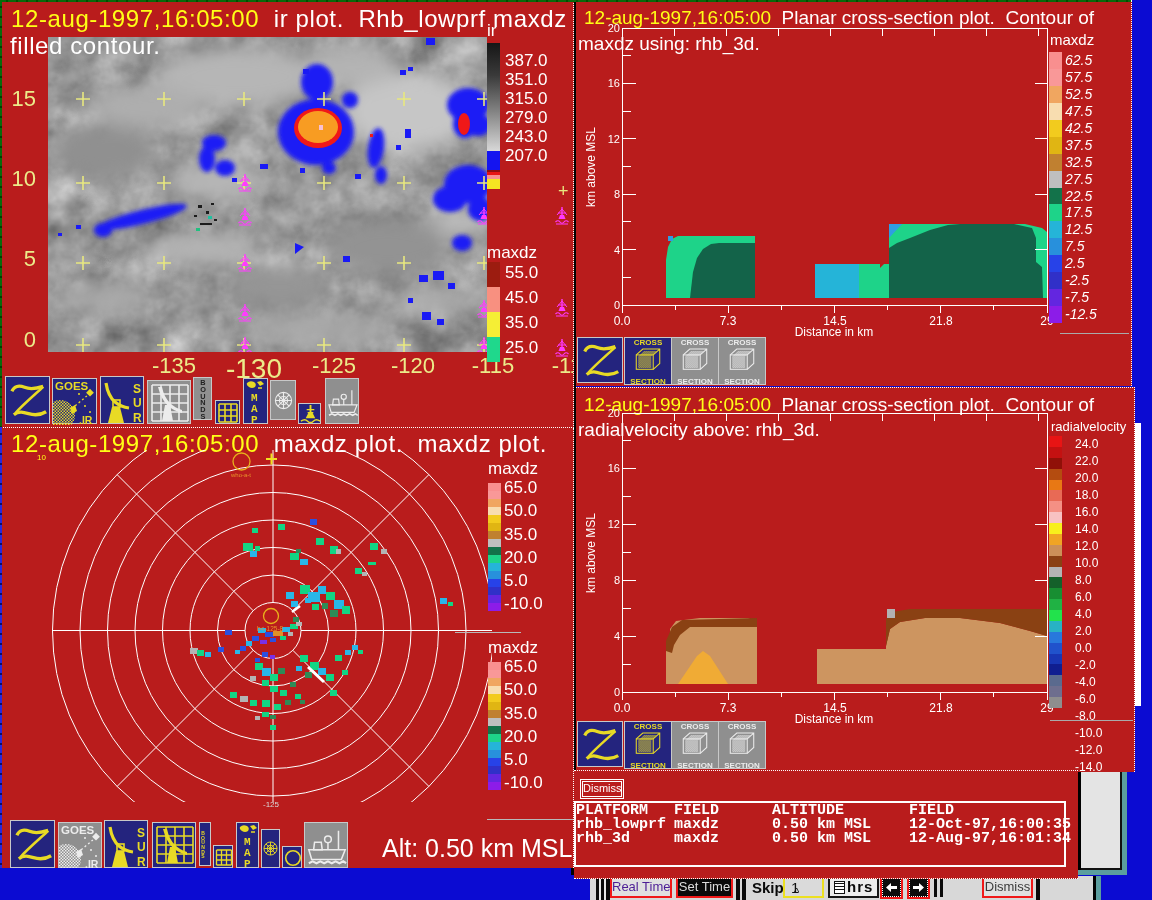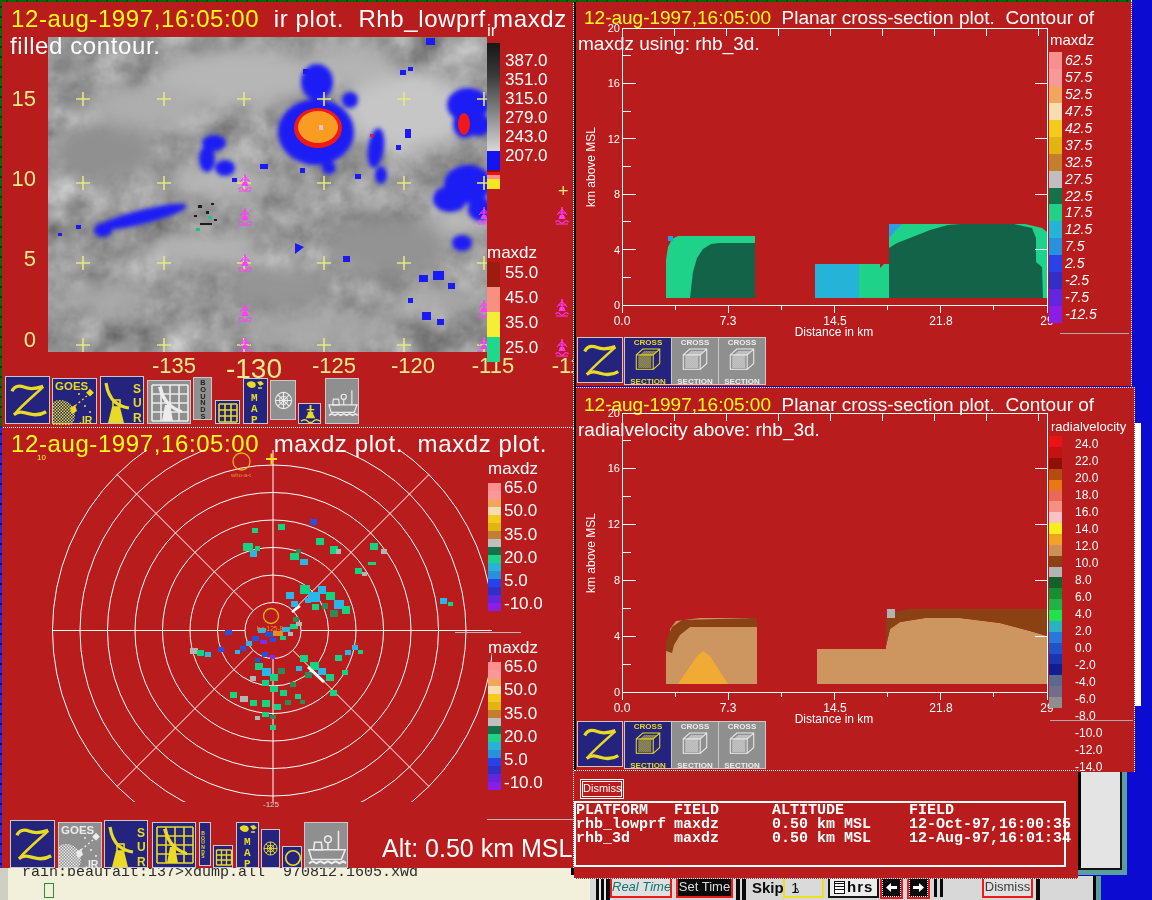--- a/index.html
+++ b/index.html
@@ -145,41 +145,36 @@
  <text x="9" y="21" font-size="7.5" font-weight="bold" text-anchor="middle" font-family="Liberation Sans" fill="currentColor">U</text>
  <text x="9" y="28" font-size="7.5" font-weight="bold" text-anchor="middle" font-family="Liberation Sans" fill="currentColor">N</text>
  <text x="9" y="35" font-size="7.5" font-weight="bold" text-anchor="middle" font-family="Liberation Sans" fill="currentColor">D</text>
  <text x="9" y="42" font-size="7.5" font-weight="bold" text-anchor="middle" font-family="Liberation Sans" fill="currentColor">S</text>
 </symbol>
 </defs>
 </svg>
 
 <div class="abs" style="left:1134px;top:423px;width:7px;height:283px;background:#fff;"></div>
 
-<div class="abs" style="left:0px;top:868px;width:592px;height:32px;background:#f2efda;overflow:hidden;">
-  <div class="abs mono" style="left:22px;top:-4px;font-size:15px;color:#2a2a2a;white-space:pre;">rain:beaufait:137&gt;xdump.all  970812.1605.xwd</div>
-  <div class="abs" style="left:0px;top:0px;width:8px;height:32px;background:#cfcfc4;"></div>
-  <div class="abs" style="left:44px;top:15px;width:8px;height:13px;border:1px solid #2f8f2f;"></div>
-</div>
 <div class="abs" style="left:592px;top:868px;width:5px;height:32px;background:#5b9e9e;"></div>
 
 <div class="abs" style="left:1076px;top:772px;width:5px;height:103px;background:#000;"></div>
     <div class="abs" style="left:1081px;top:772px;width:41px;height:98px;background:#e4e4e4;border-right:2px solid #111;border-bottom:2px solid #111;box-sizing:border-box;"></div>
 <div class="abs" style="left:1122px;top:772px;width:5px;height:103px;background:#5b9e9e;"></div>
 <div class="abs" style="left:1078px;top:870px;width:49px;height:5px;background:#5b9e9e;"></div>
 
 <div class="abs" style="left:590px;top:876px;width:503px;height:24px;background:#d8d8d8;"></div>
 <div class="abs" style="left:1093px;top:876px;width:3px;height:24px;background:#000;"></div>
 <div class="abs" style="left:1096px;top:876px;width:5px;height:24px;background:#5b9e9e;"></div>
 <div id="cpanel" class="abs" style="left:0;top:0;width:1152px;height:900px;pointer-events:none;">
   <div class="abs" style="left:596px;top:876px;width:14px;height:24px;background:#0a0a0a;">
     <div class="abs" style="left:3px;top:0;width:2px;height:24px;background:#e8e8e8;"></div>
     <div class="abs" style="left:8px;top:0;width:2px;height:24px;background:#e8e8e8;"></div>
   </div>
-  <div class="abs" style="left:610px;top:877px;width:62px;height:21px;background:#e0e0e0;border:2px solid #f01818;box-sizing:border-box;font-size:13px;color:#0f766e;text-align:center;line-height:16px;white-space:nowrap;font-style:italic;">Real Time</div>
+  <div class="abs" style="left:610px;top:877px;width:62px;height:21px;background:#e0e0e0;border:2px solid #f01818;box-sizing:border-box;font-size:13px;color:#4c1d95;text-align:center;line-height:16px;white-space:nowrap;">Real Time</div>
   <div class="abs" style="left:676px;top:877px;width:57px;height:21px;background:#0a0a0a;border:2px solid #f01818;box-sizing:border-box;font-size:13px;color:#dcdcdc;text-align:center;line-height:16px;white-space:nowrap;">Set Time</div>
   <div class="abs" style="left:736px;top:876px;width:10px;height:24px;background:#0a0a0a;">
     <div class="abs" style="left:4px;top:0;width:2px;height:24px;background:#d8d8d8;"></div>
   </div>
   <div class="abs" style="left:752px;top:879px;font-size:15px;font-weight:bold;color:#0a0a0a;">Skip</div>
   <div class="abs" style="left:783px;top:877px;width:41px;height:21px;background:#dadada;border:2px solid #ece020;box-sizing:border-box;">
     <div class="abs" style="left:6px;top:0px;font-size:15px;color:#111;">1</div>
     <div class="abs" style="left:9px;top:7px;font-size:11px;color:#111;">^</div>
   </div>
   <div class="abs" style="left:828px;top:877px;width:51px;height:21px;background:#ececec;border:2px solid #151515;box-sizing:border-box;">

